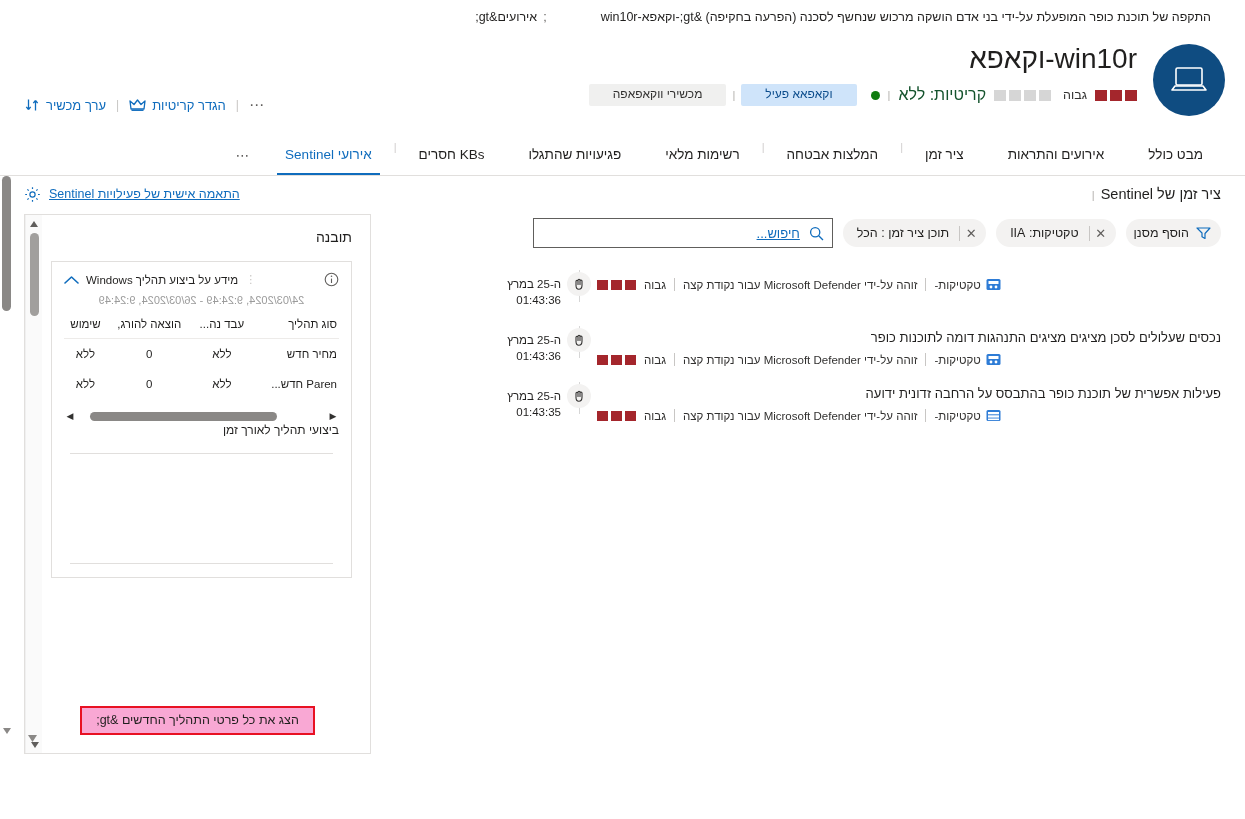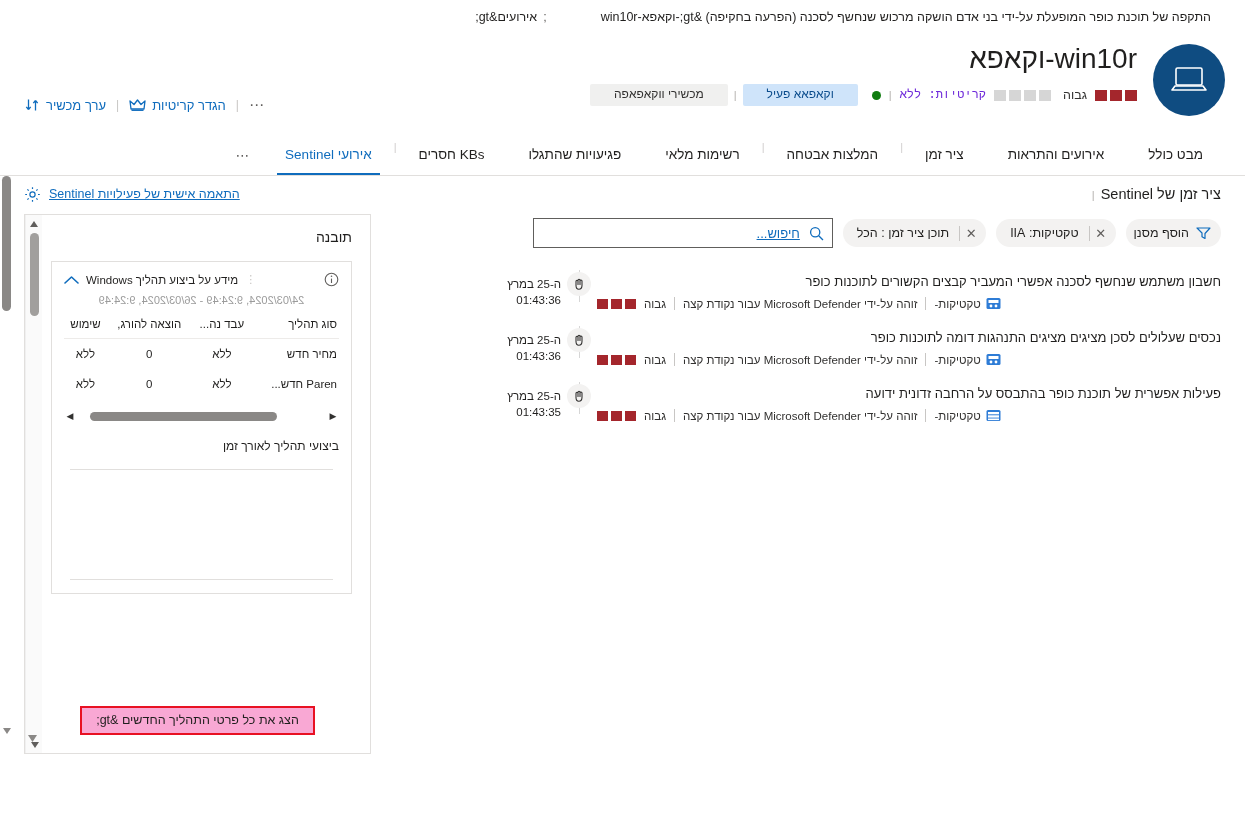--- a/index.html
+++ b/index.html
@@ -66,21 +66,21 @@
     font-size: 12px;
     color: #323130;
     white-space: nowrap;
     justify-content: flex-start;
   }
   .sev-bars { display: inline-flex; gap: 3px; align-items: center; }
   .sev-bars i { width: 12px; height: 11px; display: block; background: #a4262c; }
   .sev-label { font-size: 12.5px; }
   .crit-bars { display: inline-flex; gap: 3px; align-items: center; margin-right: 4px; }
   .crit-bars i { width: 12px; height: 11px; display: block; background: #d6d6d6; }
-  .crit-label { font-size: 12px; color: #6d28d9; font-family: Liberation Mono, monospace; }
+  .crit-label { font-size: 16px; color: #14532d; }
   .dot-green { width: 9px; height: 9px; border-radius: 50%; background: #107c10; display:inline-block; }
   .thin-sep { color: #b3b0ad; font-size: 11px; }
 
   .badges { display: inline-flex; gap: 6px; align-items: center; margin-right: 6px; }
   .badge {
     font-size: 12px;
     padding: 3px 24px 4px;
     border-radius: 2px;
     white-space: nowrap;
     line-height: 15px;
@@ -388,21 +388,20 @@
     flex-direction: row-reverse;
   }
   .hscroll .arrow { color: #323130; font-size: 9px; width: 12px; text-align: center; }
   .hscroll .track { flex: 1; height: 9px; background: #fff; position: relative; }
   .hscroll .bar {
     position: absolute; left: 10px; right: 46px; top: 0;
     height: 9px; background: #8a8886; border-radius: 5px;
   }
 
   .perf-title {
-    margin-top: 16px;
     font-size: 12px; color: #201f1e; text-align: right;
   }
   .perf-area { position: relative; height: 130px; margin-top: 10px; }
   .perf-line {
     position: absolute; left: 6px; right: 6px;
     height: 1px; background: #e1dfdd;
   }
   .perf-line.l1 { top: 6px; }
   .perf-line.l2 { top: 116px; }
 
@@ -562,21 +561,20 @@
               <line x1="9.7" y1="9.7" x2="14" y2="14"></line>
           </svg>
         </span>
       </div>
     </div>
 
     <div class="tl-list">
 
       <div class="tl-row">
         <div class="tl-body">
-          <div class="tl-title">חשבון משתמש שנחשף לסכנה אפשרי המעביר קבצים הקשורים לתוכנות כופר</div>
           <div class="tl-sub">
             <span class="sev">
                 <i></i>
                 <i></i>
                 <i></i>
               </span>
             <span>גבוה</span>
             <span class="vsep"></span>
             <span class="detect">זוהה על-ידי Microsoft Defender עבור נקודת קצה</span>
             <span class="vsep"></span>

